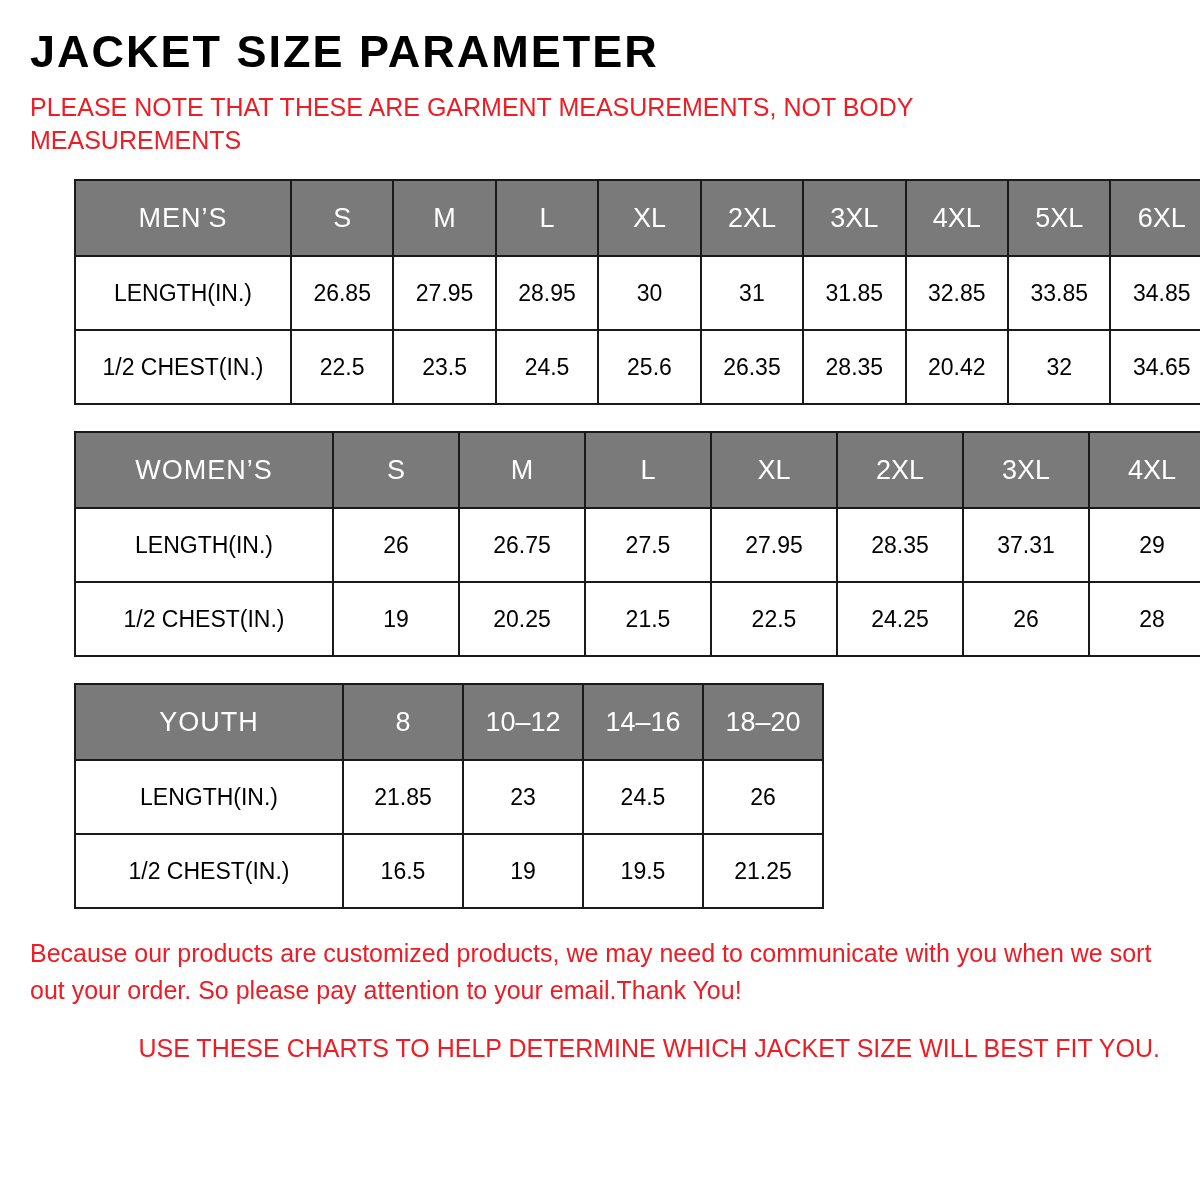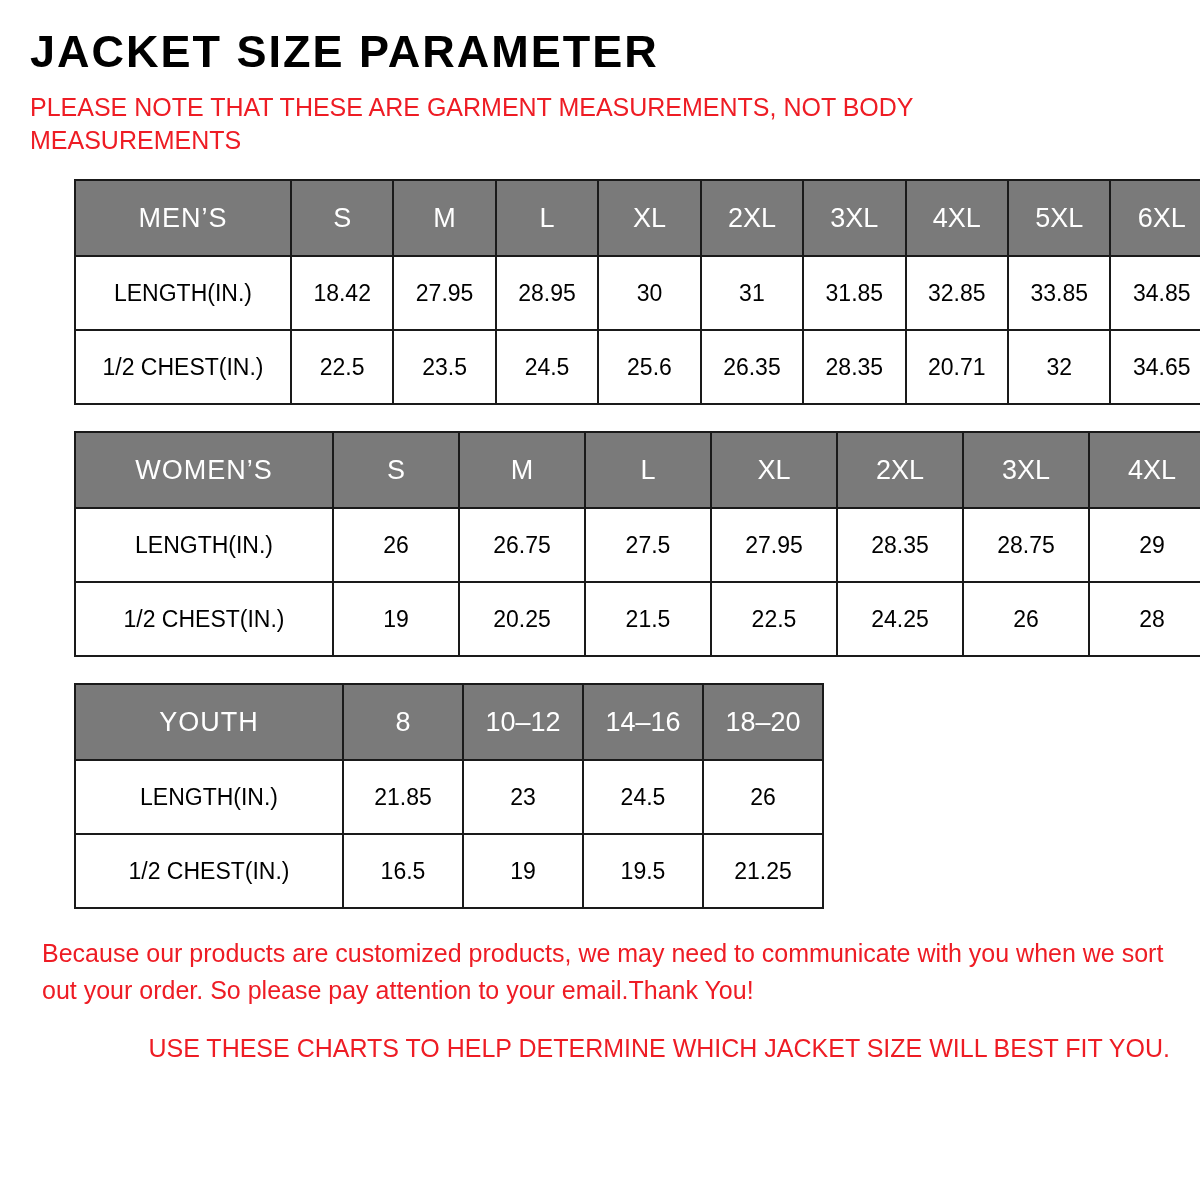--- a/index.html
+++ b/index.html
@@ -74,21 +74,21 @@
   .women col.cx { width: 126px; }
   
   .youth { width: 750px; }
   .youth col.c0 { width: 268px; }
   .youth col.cx { width: 120px; }
 
   .footer-red {
     color: #ee1c24;
     font-size: 25px;
     line-height: 1.45;
-    margin: 14px 0 0 12px;
+    margin: 14px 0 0 0;
     max-width: 1130px;
   }
   .footer-red.second {
     margin-top: 22px;
     text-align: right;
   }
 </style>
 </head>
 <body>
 
@@ -119,39 +119,39 @@
         <td>L</td>
         <td>XL</td>
         <td>2XL</td>
         <td>3XL</td>
         <td>4XL</td>
         <td>5XL</td>
         <td>6XL</td>
       </tr>
       <tr>
         <td class="rowlabel">LENGTH(IN.)</td>
-        <td>18.42</td>
+        <td>26.85</td>
         <td>27.95</td>
         <td>28.95</td>
         <td>30</td>
         <td>31</td>
         <td>31.85</td>
         <td>32.85</td>
         <td>33.85</td>
         <td>34.85</td>
       </tr>
       <tr>
         <td class="rowlabel">1/2 CHEST(IN.)</td>
         <td>22.5</td>
         <td>23.5</td>
         <td>24.5</td>
         <td>25.6</td>
         <td>26.35</td>
         <td>28.35</td>
-        <td>20.71</td>
+        <td>20.42</td>
         <td>32</td>
         <td>34.65</td>
       </tr>
     </tbody>
   </table>
 
   <table class="sizechart women">
     <colgroup>
       <col class="c0">
         <col class="cx">
@@ -173,21 +173,21 @@
         <td>3XL</td>
         <td>4XL</td>
       </tr>
       <tr>
         <td class="rowlabel">LENGTH(IN.)</td>
         <td>26</td>
         <td>26.75</td>
         <td>27.5</td>
         <td>27.95</td>
         <td>28.35</td>
-        <td>28.75</td>
+        <td>37.31</td>
         <td>29</td>
       </tr>
       <tr>
         <td class="rowlabel">1/2 CHEST(IN.)</td>
         <td>19</td>
         <td>20.25</td>
         <td>21.5</td>
         <td>22.5</td>
         <td>24.25</td>
         <td>26</td>

